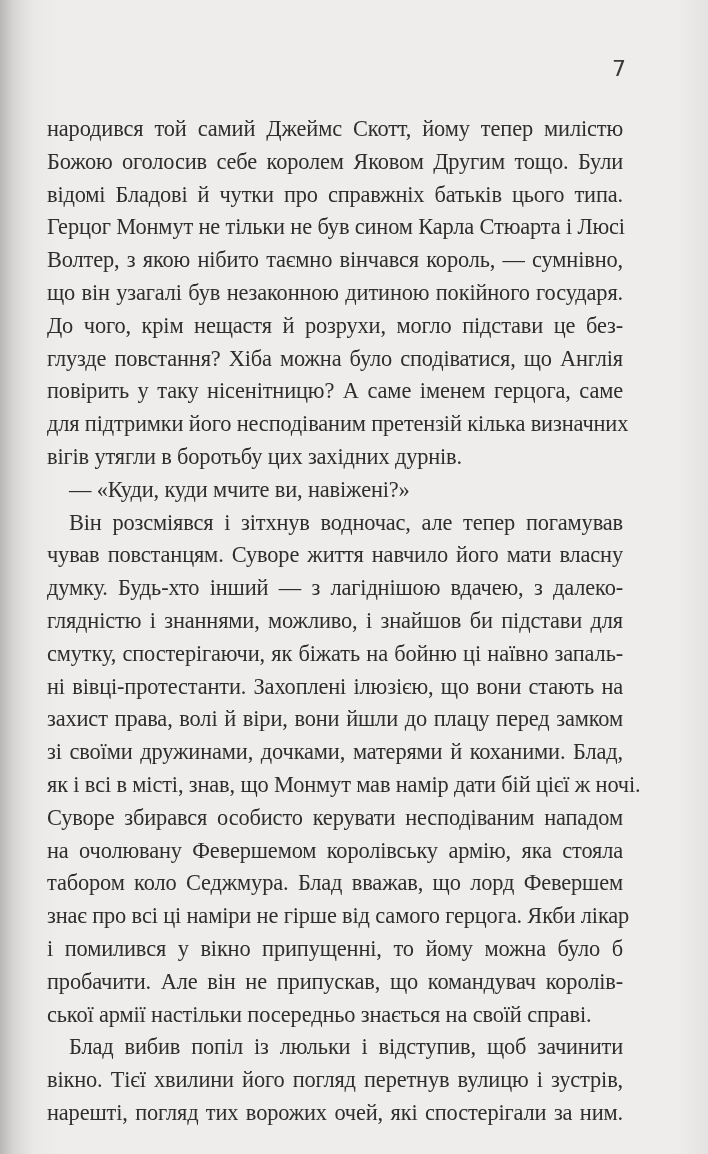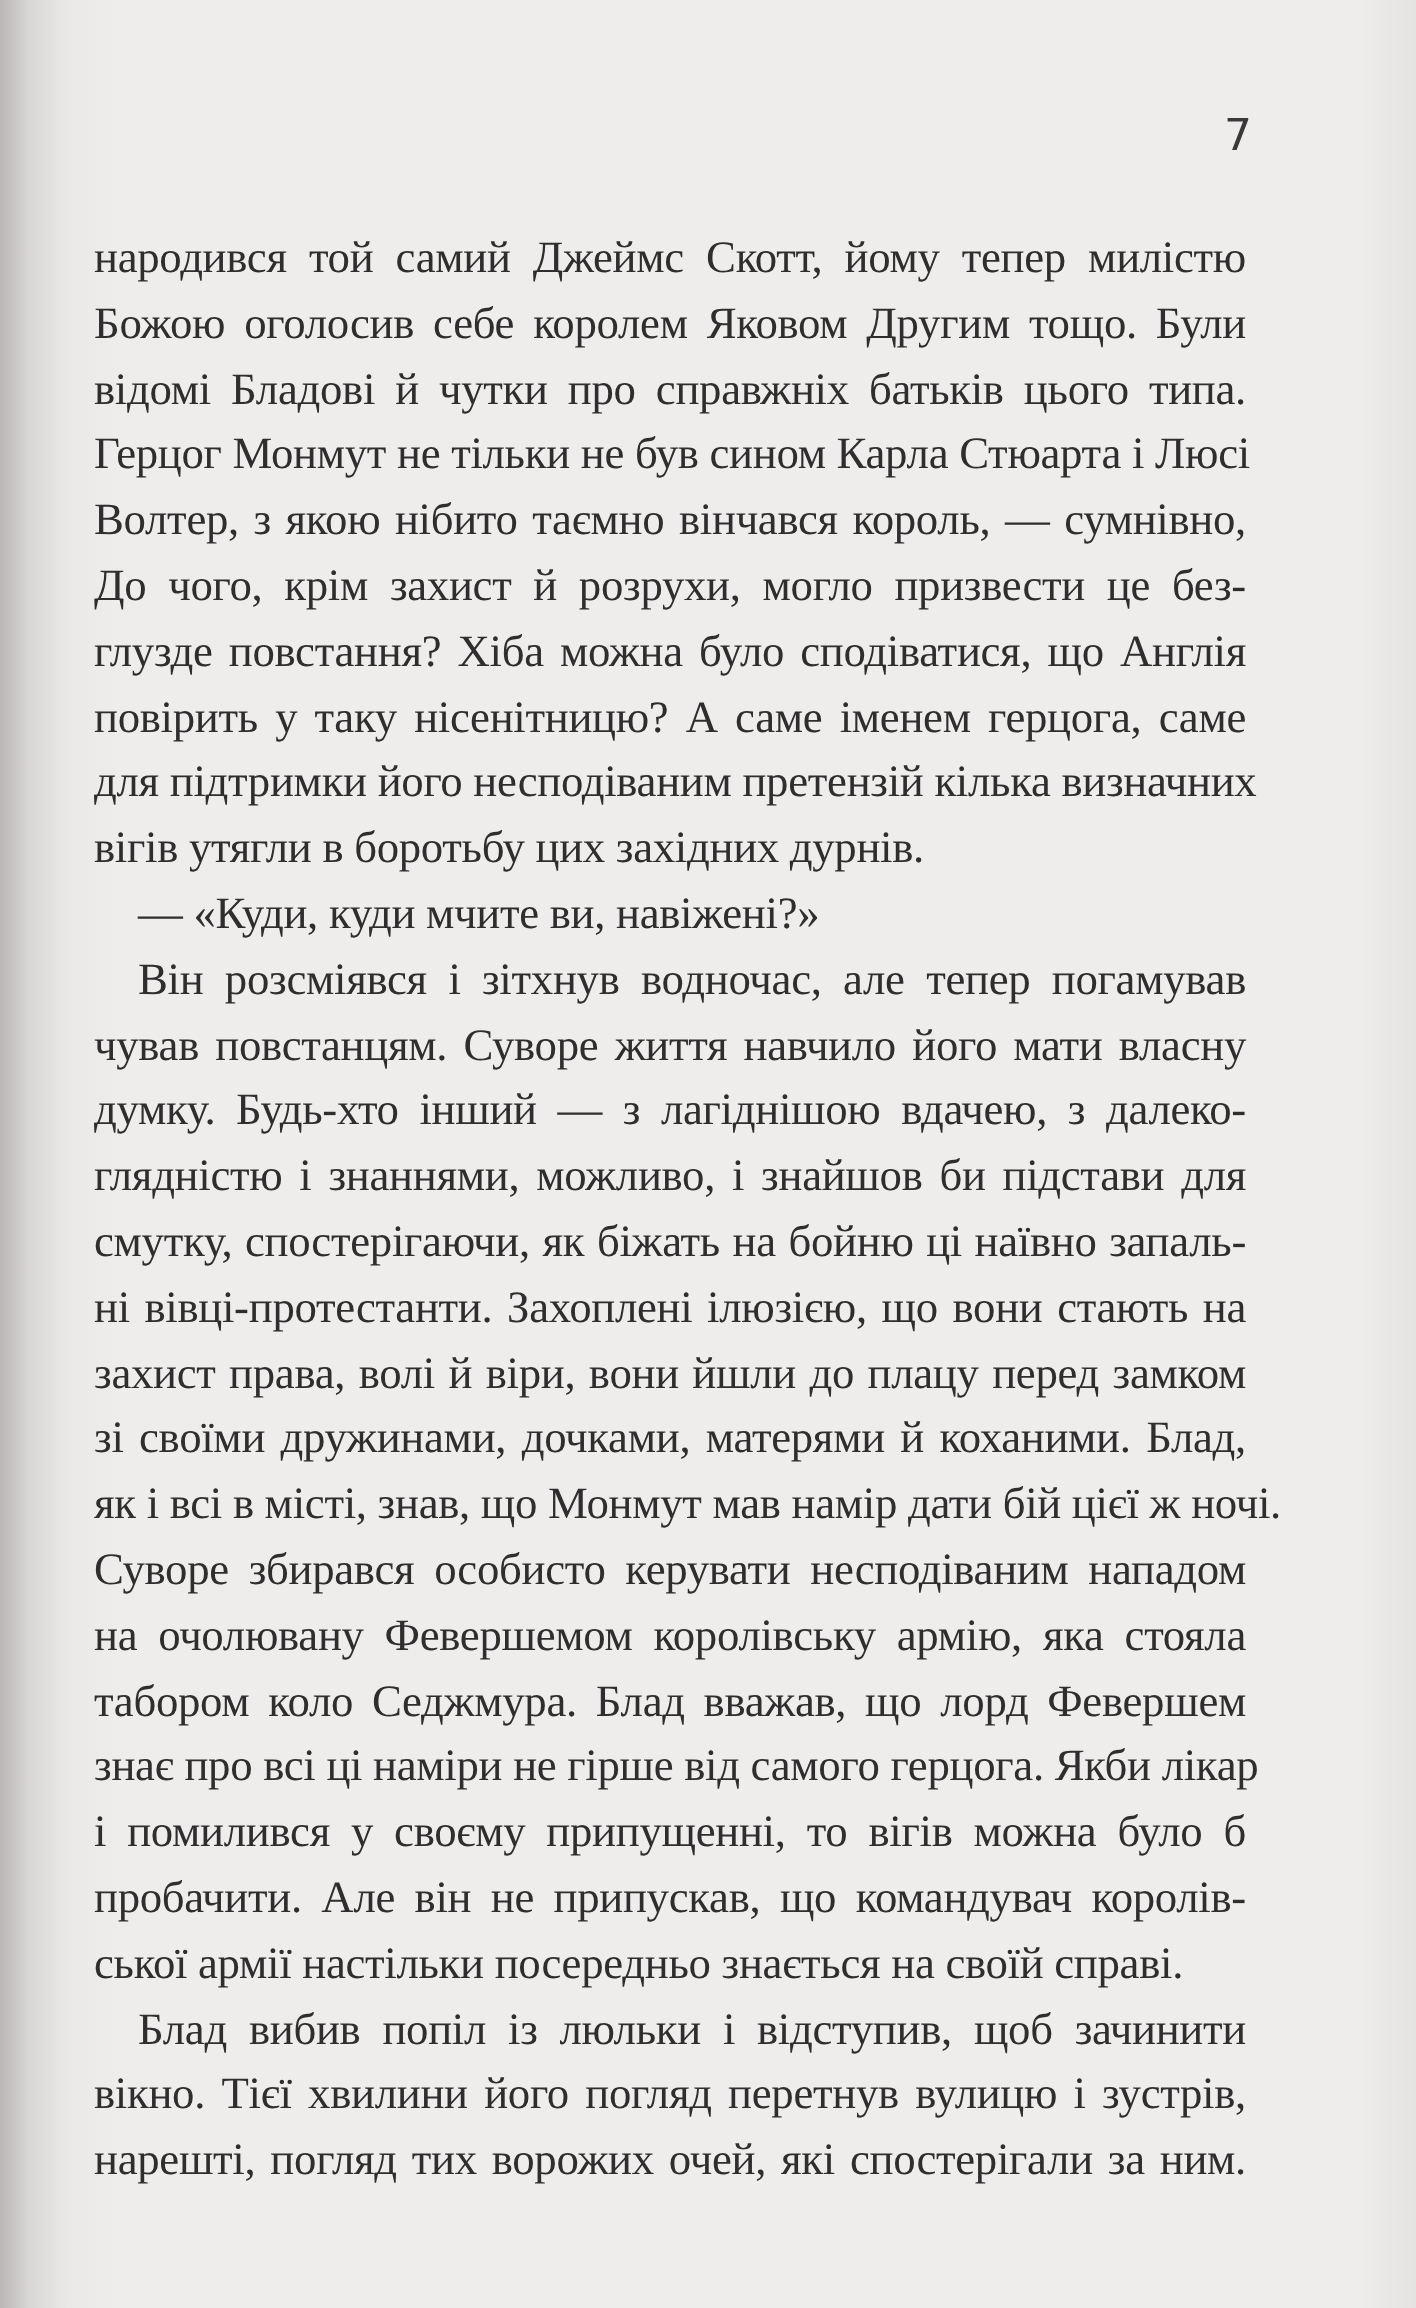--- a/index.html
+++ b/index.html
@@ -61,39 +61,40 @@
 <body>
 
 <div class="page">
   <div class="page-number">7</div>
   <div class="text-block" id="text-block">
       <span class="line">народився той самий Джеймс Скотт, йому тепер милістю</span>
       <span class="line">Божою оголосив себе королем Яковом Другим тощо. Були</span>
       <span class="line">відомі Бладові й чутки про справжніх батьків цього типа.</span>
       <span class="line">Герцог Монмут не тільки не був сином Карла Стюарта і Люсі</span>
       <span class="line">Волтер, з якою нібито таємно вінчався король, — сумнівно,</span>
-      <span class="line">До чого, крім захист й розрухи, могло призвести це без-</span>
+      <span class="line">що він узагалі був незаконною дитиною покійного государя.</span>
+      <span class="line">До чого, крім нещастя й розрухи, могло підстави це без-</span>
       <span class="line">глузде повстання? Хіба можна було сподіватися, що Англія</span>
       <span class="line">повірить у таку нісенітницю? А саме іменем герцога, саме</span>
       <span class="line">для підтримки його несподіваним претензій кілька визначних</span>
       <span class="line last">вігів утягли в боротьбу цих західних дурнів.</span>
       <span class="line indent last">— «Куди, куди мчите ви, навіжені?»</span>
       <span class="line indent">Він розсміявся і зітхнув водночас, але тепер погамував</span>
       <span class="line">чував повстанцям. Суворе життя навчило його мати власну</span>
       <span class="line">думку. Будь-хто інший — з лагіднішою вдачею, з далеко-</span>
       <span class="line">глядністю і знаннями, можливо, і знайшов би підстави для</span>
       <span class="line">смутку, спостерігаючи, як біжать на бойню ці наївно запаль-</span>
       <span class="line">ні вівці-протестанти. Захоплені ілюзією, що вони стають на</span>
       <span class="line">захист права, волі й віри, вони йшли до плацу перед замком</span>
       <span class="line">зі своїми дружинами, дочками, матерями й коханими. Блад,</span>
       <span class="line">як і всі в місті, знав, що Монмут мав намір дати бій цієї ж ночі.</span>
       <span class="line">Суворе збирався особисто керувати несподіваним нападом</span>
       <span class="line">на очолювану Февершемом королівську армію, яка стояла</span>
       <span class="line">табором коло Седжмура. Блад вважав, що лорд Февершем</span>
       <span class="line">знає про всі ці наміри не гірше від самого герцога. Якби лікар</span>
-      <span class="line">і помилився у своєму припущенні, то вігів можна було б</span>
+      <span class="line">і помилився у вікно припущенні, то йому можна було б</span>
       <span class="line">пробачити. Але він не припускав, що командувач королів-</span>
       <span class="line last">ської армії настільки посередньо знається на своїй справі.</span>
       <span class="line indent">Блад вибив попіл із люльки і відступив, щоб зачинити</span>
       <span class="line">вікно. Тієї хвилини його погляд перетнув вулицю і зустрів,</span>
       <span class="line">нарешті, погляд тих ворожих очей, які спостерігали за ним.</span>
     </div>
 </div>
 
 </body></html>

